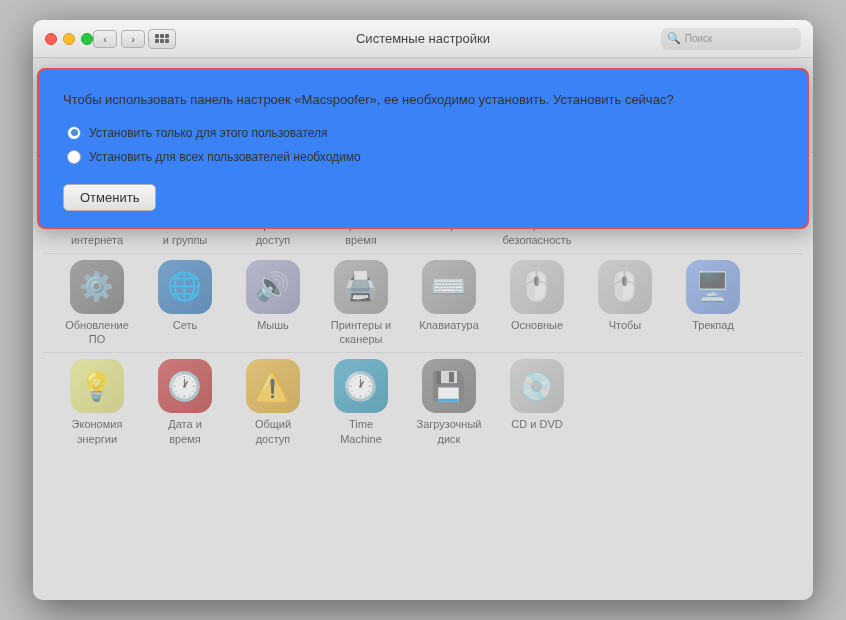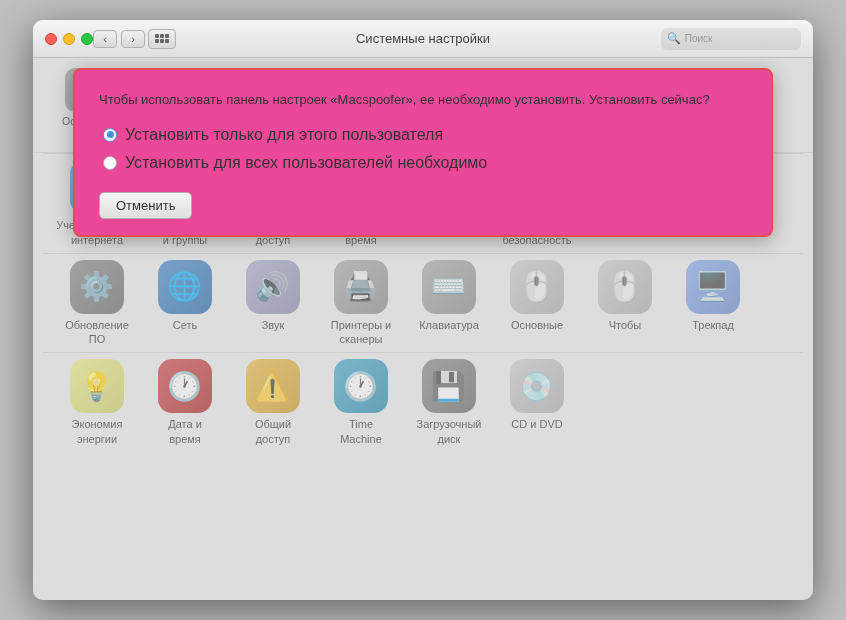--- a/index.html
+++ b/index.html
@@ -116,45 +116,45 @@
       position: absolute;
       top: 0; left: 0; right: 0; bottom: 0;
       background: rgba(200,200,200,0.4);
       display: flex;
       align-items: flex-start;
       justify-content: center;
       padding-top: 10px;
       z-index: 10;
     }
     .dialog {
-      background: #ec4899;
+      background: #3b82f6;
       border: 2px solid #e05050;
       border-radius: 8px;
-      width: 700px;
+      width: 772px;
       padding: 20px 24px 16px 24px;
       box-shadow: 0 4px 20px rgba(0,0,0,0.3);
     }
     .dialog-text {
       font-size: 13px;
       color: #333;
       margin-bottom: 16px;
       line-height: 1.5;
     }
     .radio-group {
       display: flex;
       flex-direction: column;
       gap: 10px;
       margin-bottom: 20px;
       padding-left: 4px;
     }
     .radio-item {
       display: flex;
       align-items: center;
       gap: 8px;
-      font-size: 16px;
+      font-size: 12px;
       color: #333;
     }
     .radio-circle {
       width: 14px;
       height: 14px;
       border-radius: 50%;
       border: 1.5px solid #aaa;
       display: flex;
       align-items: center;
       justify-content: center;
@@ -405,21 +405,21 @@
         <div class="icon-item">
           <div class="icon-circle ic-software">⚙️</div>
           <div class="icon-label">Обновление<br>ПО</div>
         </div>
         <div class="icon-item">
           <div class="icon-circle ic-network">🌐</div>
           <div class="icon-label">Сеть</div>
         </div>
         <div class="icon-item">
           <div class="icon-circle ic-sound">🔊</div>
-          <div class="icon-label">Звук</div>
+          <div class="icon-label">Мышь</div>
         </div>
         <div class="icon-item">
           <div class="icon-circle ic-printers">🖨️</div>
           <div class="icon-label">Принтеры и<br>сканеры</div>
         </div>
         <div class="icon-item">
           <div class="icon-circle ic-keyboard">⌨️</div>
           <div class="icon-label">Клавиатура</div>
         </div>
         <div class="icon-item">

